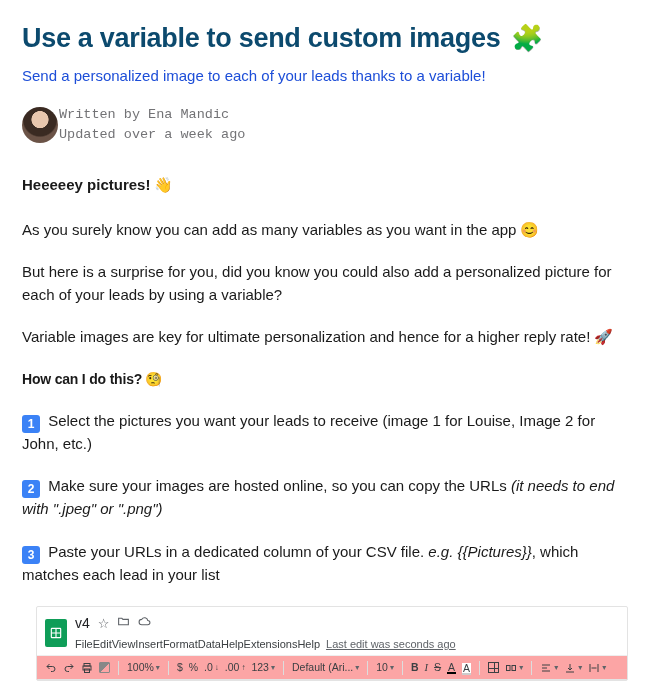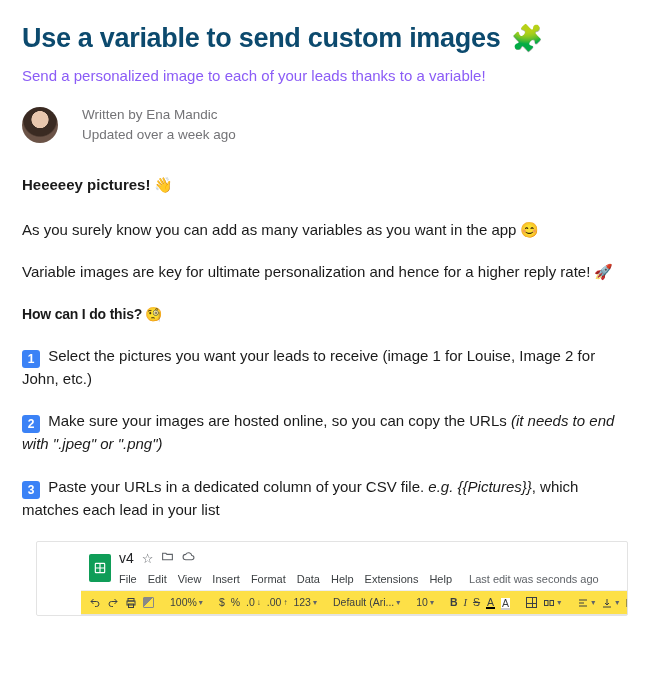--- a/index.html
+++ b/index.html
@@ -14,28 +14,29 @@
   h1 {
     font-size: 27px;
     font-weight: 700;
     letter-spacing: -0.3px;
     color: #0c4a6e;
     margin-bottom: 6px;
   }
   h1 .emoji { font-size: 26px; margin-left: 4px; }
   .subtitle {
     font-size: 15px;
-    color: #8b5cf6;
+    color: #1d4ed8;
     margin-bottom: 18px;
   }
   .author-row {
     display: flex;
     align-items: center;
-    gap: 24px;
+    gap: 1px;
     margin-bottom: 30px;
+    font-family: Liberation Mono, monospace;
   }
   .avatar {
     width: 36px; height: 36px;
     border-radius: 50%;
     background: radial-gradient(circle at 50% 35%, #e8c6ad 0 28%, #3a2a22 30% 55%, #6b5347 60% 100%);
     flex-shrink: 0;
   }
   .author-text { font-size: 13.5px; color: #737376; line-height: 1.45; }
   .content { font-size: 15px; color: #1a1a1a; }
   .content p { margin: 0 0 20px 0; }
@@ -64,44 +65,43 @@
   
   .sheet {
     margin: 8px 12px 0 14px;
     border: 1px solid #e3e3e3;
     border-radius: 2px;
     width: 592px;
     font-family: Arial, sans-serif;
     font-size: 11px;
     color: #3c4043;
     overflow: hidden;
-    padding-left: 44px;
   }
   .sheet-top { display:flex; align-items:center; gap:8px; padding:6px 8px 2px 8px; }
   .sheet-logo {
     width: 22px; height: 28px;
     background: #0f9d58;
     border-radius: 2px;
     display:flex; align-items:center; justify-content:center;
     color:#fff; font-weight:700;
   }
   .sheet-logo svg { width:14px; height:14px; }
   .sheet-title-row { display:flex; align-items:center; gap:8px; font-size:14px; color:#202124; }
   .sheet-title-row .fname { font-weight:400; }
   .sheet-icons { display:flex; gap:8px; color:#5f6368; font-size:13px; }
-  .sheet-menu { display:flex; gap:11px; font-size:11px; color:#3c4043; }
-  .sheet-menu .lastedit { color:#5f6368; margin-left:6px; }
+  .sheet-menu { display:flex; font-size:11px; color:#3c4043; }
+  .sheet-menu .lastedit { color:#5f6368; text-decoration:underline; margin-left:6px; }
   .sheet-toolbar {
     display:flex; align-items:center; gap:6px;
     padding:4px 8px;
     border-top:1px solid #eee;
     border-bottom:1px solid #e3e3e3;
     font-size:10.5px;
     color:#3c4043;
-    background:#fde047;
+    background:#fca5a5;
     white-space:nowrap;
     text-align:center;
   }
   .sheet-toolbar .sep { width:1px; height:14px; background:#ddd; margin:0 2px; }
   .tb { display:inline-flex; align-items:center; gap:2px; }
   .tb svg { width:12px; height:12px; }
   .caret { font-size:8px; color:#5f6368; }
   .bold { font-weight:700; }
   .ital { font-style:italic; font-family: Georgia, serif; }
   .strike { text-decoration:line-through; }
@@ -137,20 +137,21 @@
   <p class="greet">
     <span>Heeeeey pictures!</span>
     <span>👋</span>
   </p>
 
   <p>
     <span>As you surely know you can add as many variables as you want in the app</span>
     <span>😊</span>
   </p>
 
+  <p>But here is a surprise for you, did you know you could also add a personalized picture for each of your leads by using a variable?</p>
 
   <p>
     <span>Variable images are key for ultimate personalization and hence for a higher reply rate!</span>
     <span>🚀</span>
   </p>
 
   <h2>
     <span>How can I do this?</span>
     <span>🧐</span>
   </h2>

